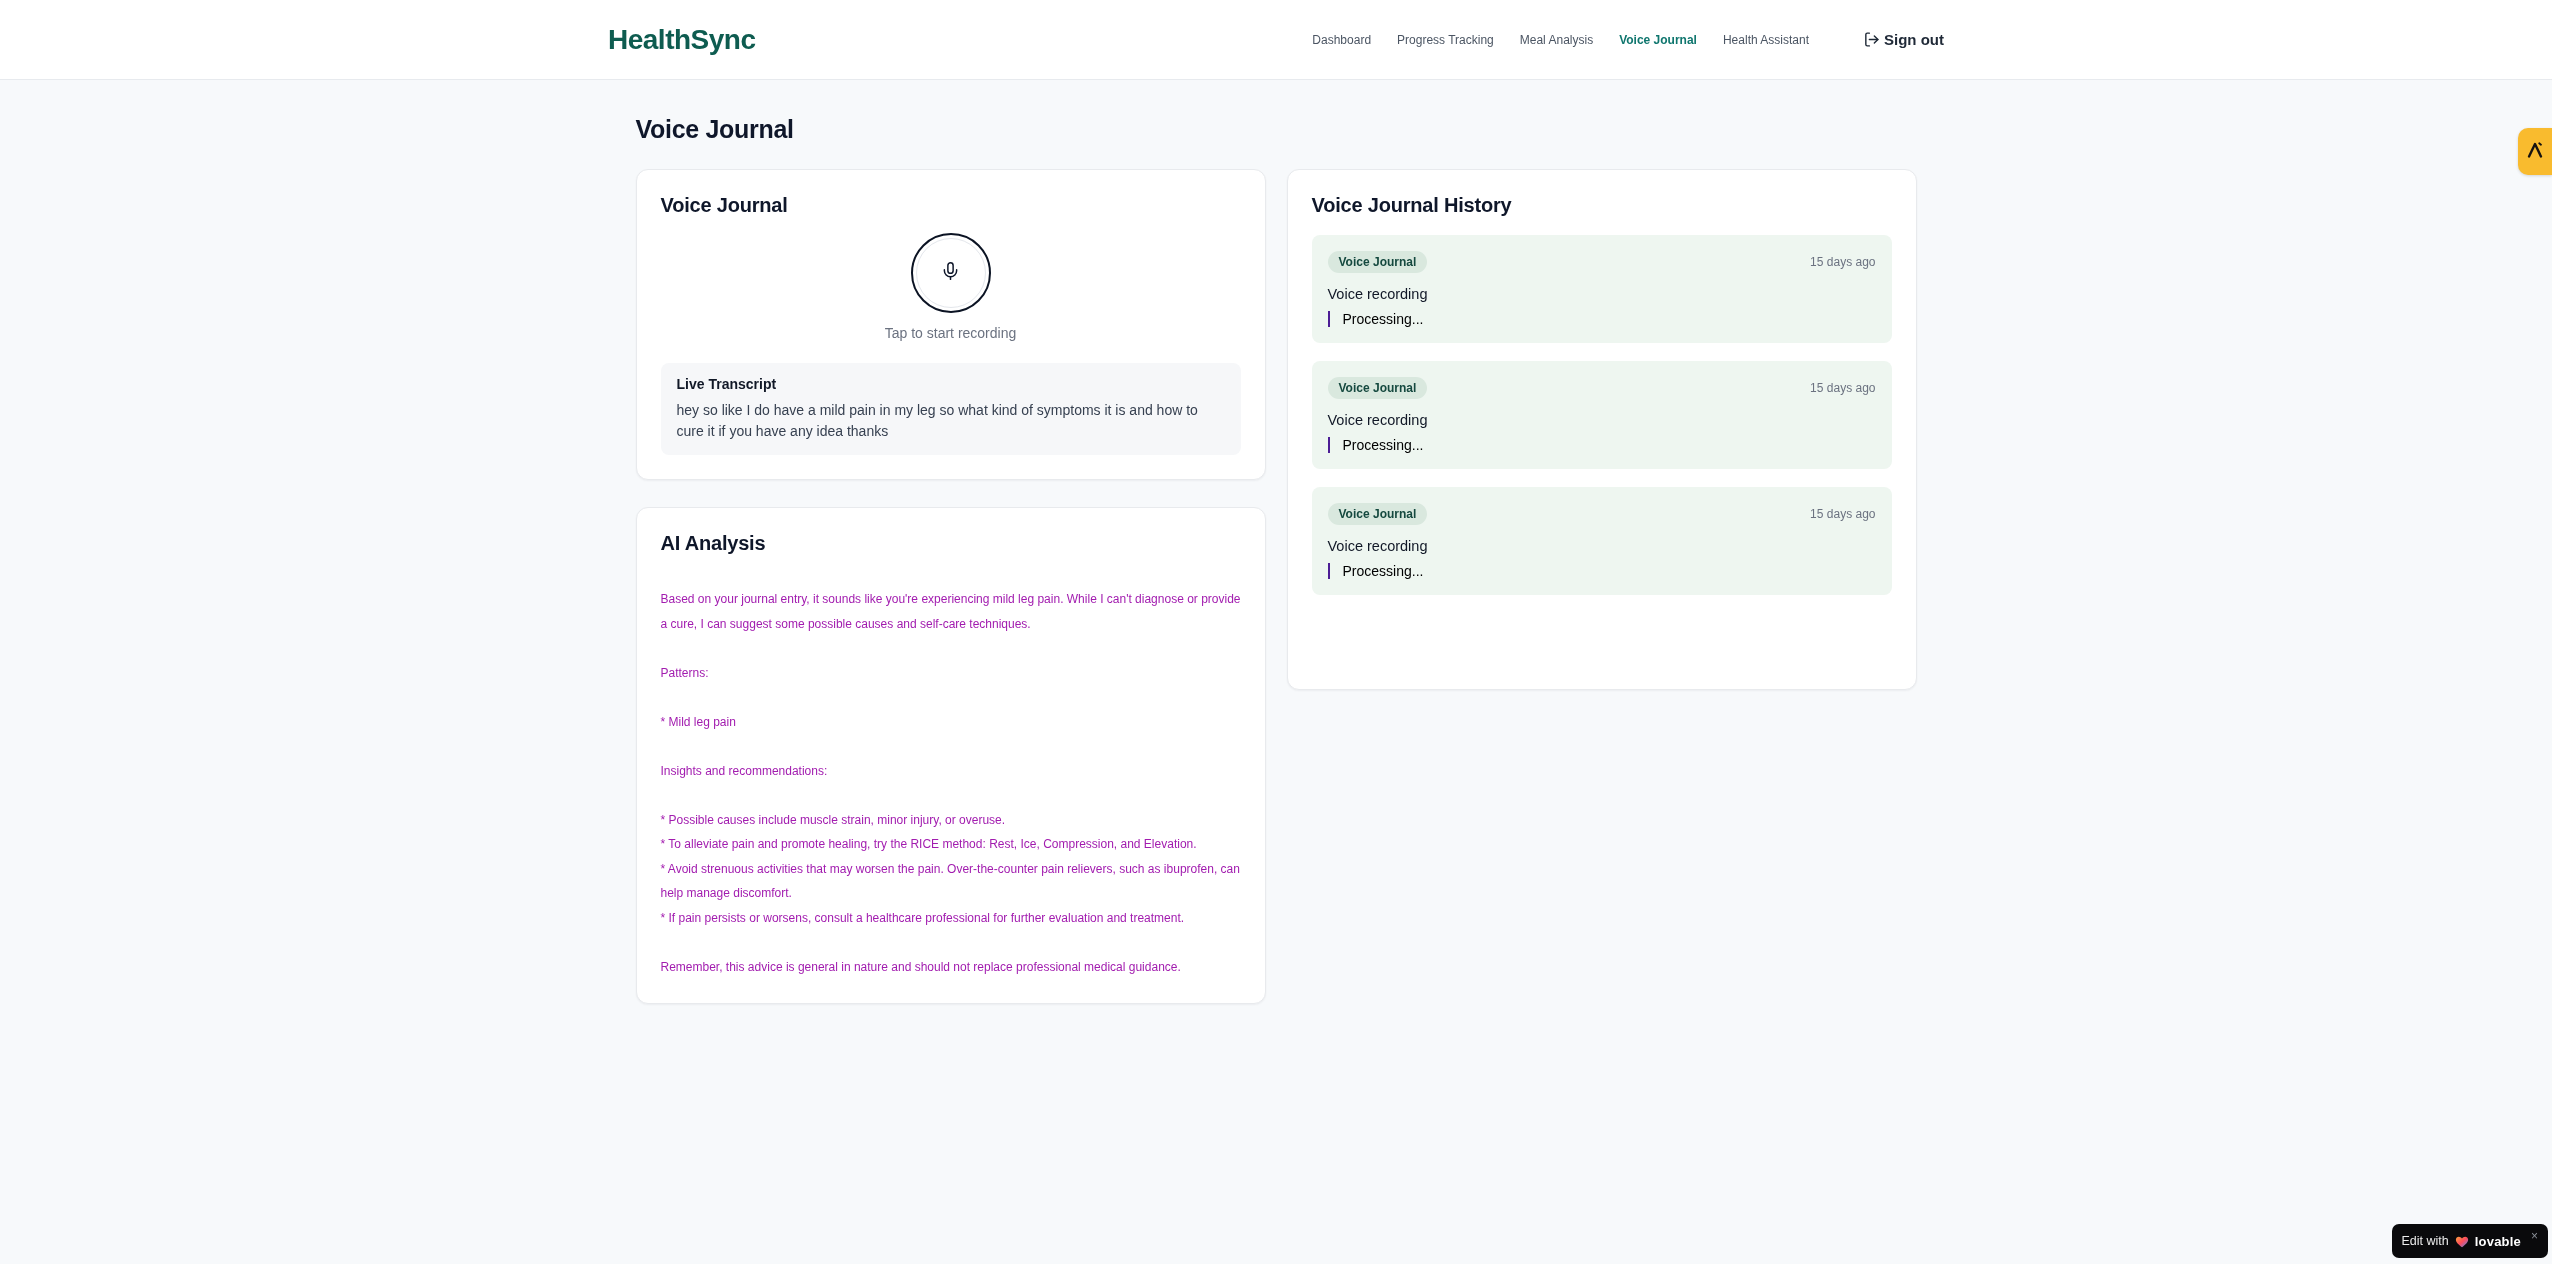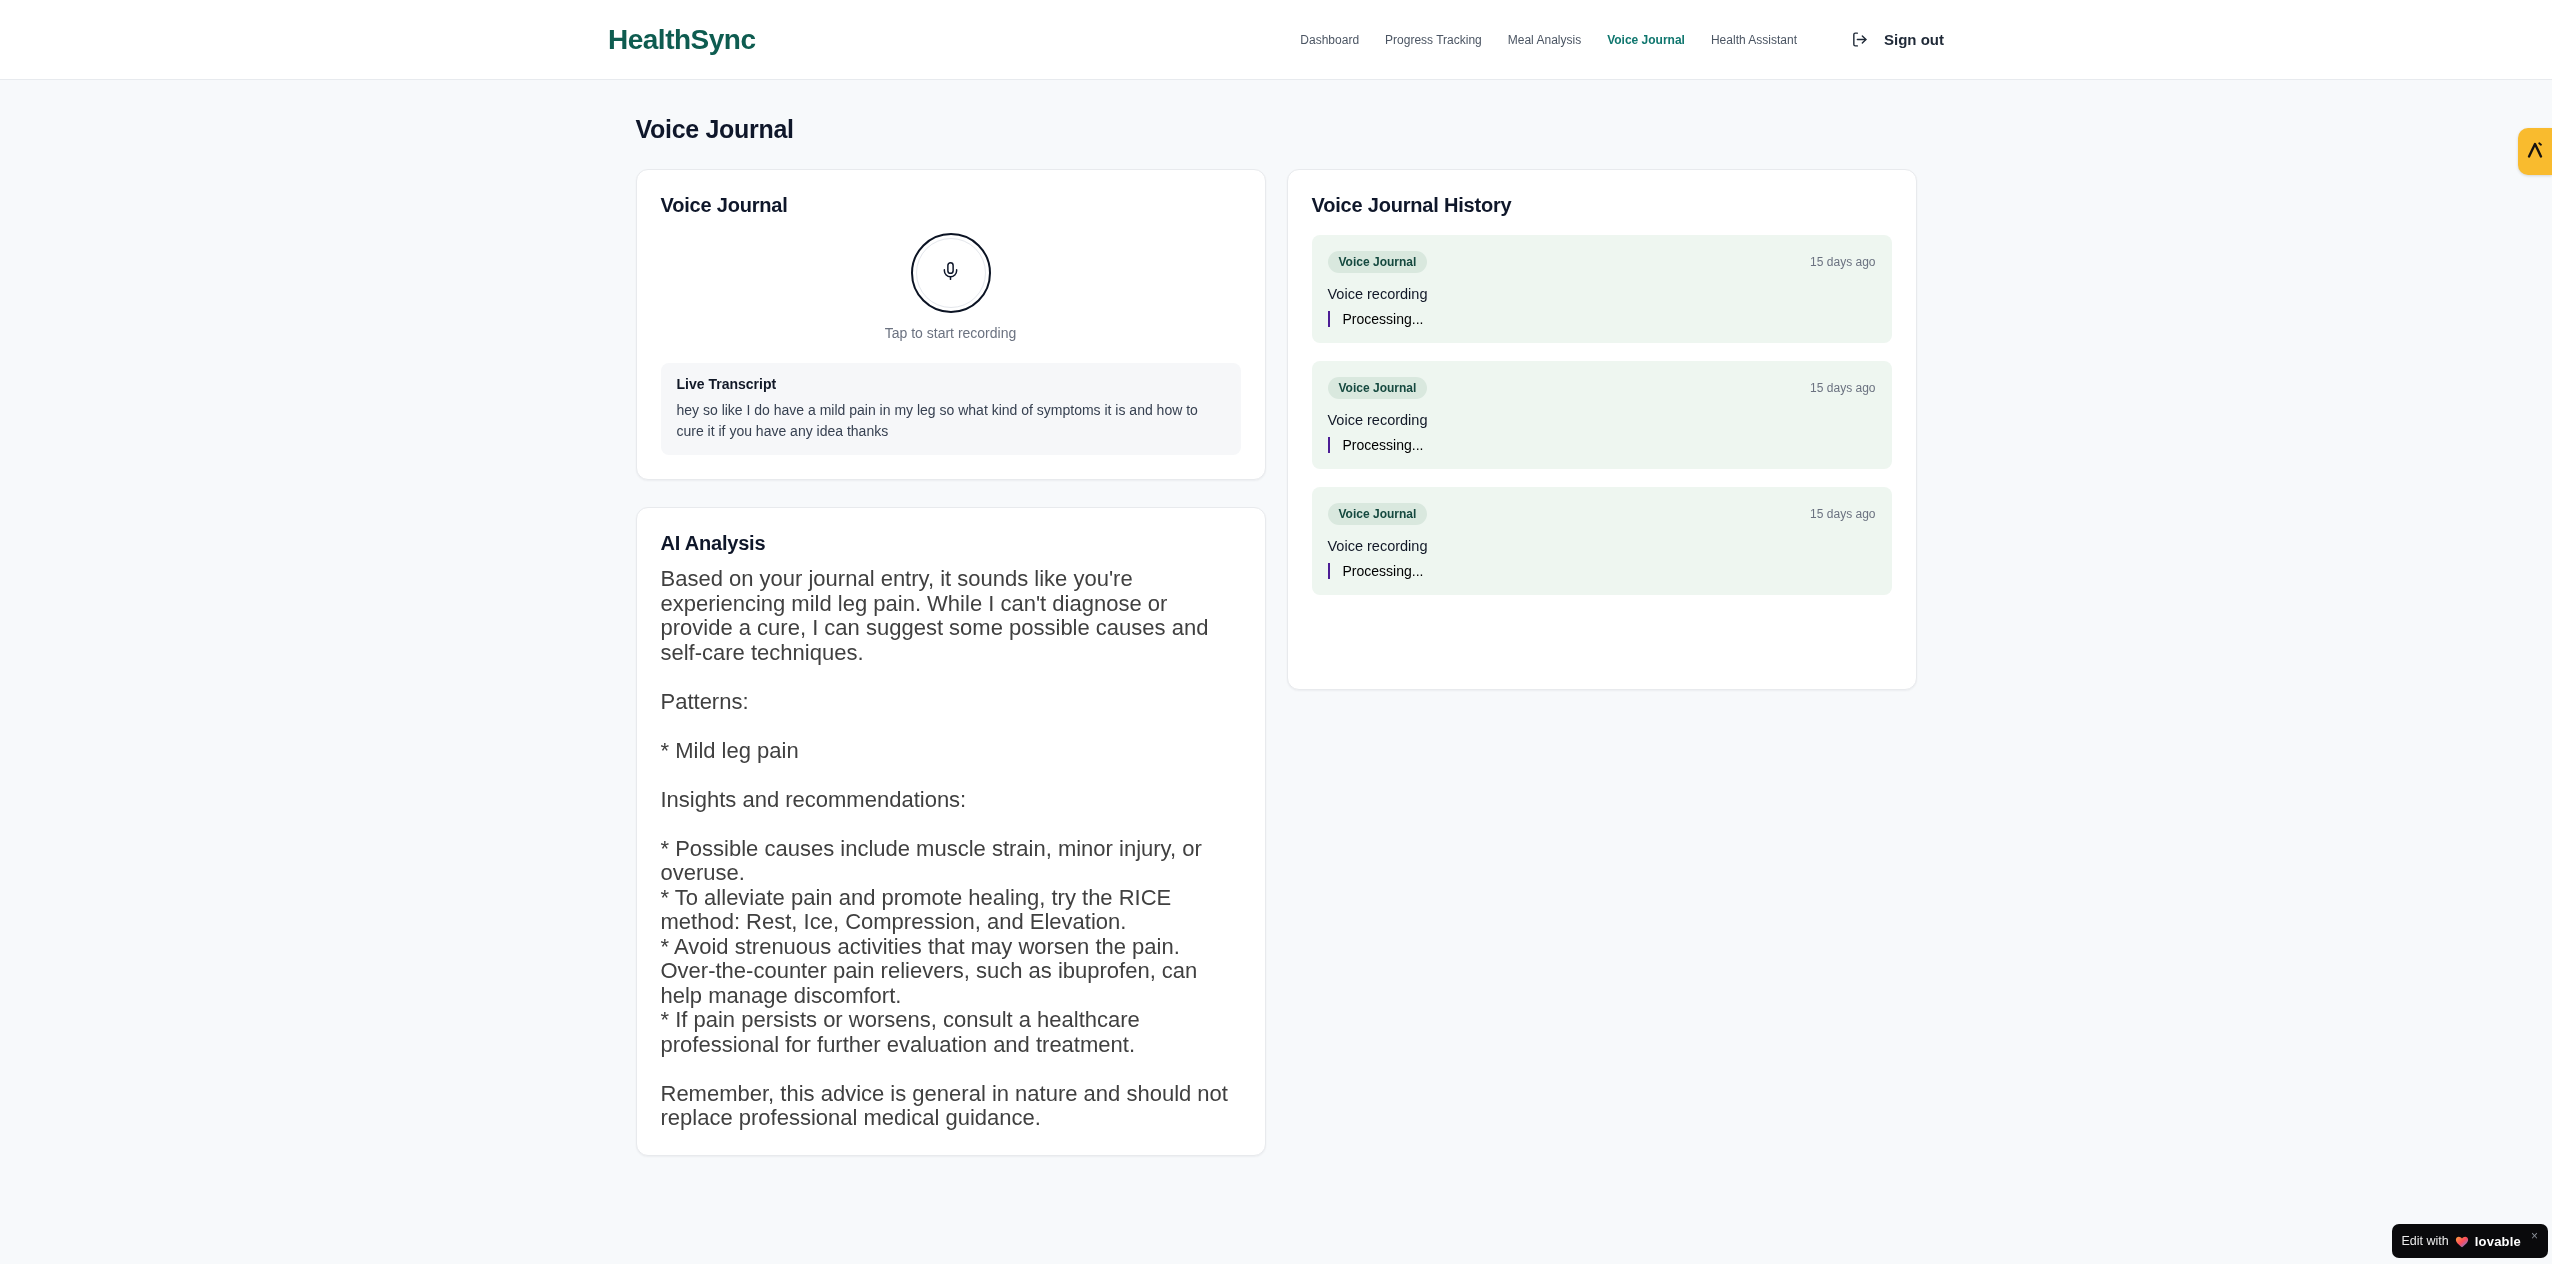--- a/index.html
+++ b/index.html
@@ -26,21 +26,21 @@
   .logo {
     font-size:28px; font-weight:bold; color:#0e5c50;
     letter-spacing:-0.5px; cursor:pointer;
   }
   .nav { display:flex; align-items:center; gap:26px; }
   .nav a {
     text-decoration:none; font-size:12px; color:#4b5563; cursor:pointer;
   }
   .nav a.active { color:#0f766e; font-weight:600; }
   .signout {
-    display:flex; align-items:center; gap:16px; margin-left:28px;
+    display:flex; align-items:center; gap:4px; margin-left:28px;
     font-size:15px; font-weight:600; color:#1f2937; cursor:pointer;
   }
   .signout svg { display:block; }
 
   
   .main { width:1281px; margin:0 auto; padding-top:35px; }
   .page-title { font-size:25px; font-weight:bold; color:#0f172a; margin-bottom:25px; letter-spacing:-0.3px; }
   .grid { display:grid; grid-template-columns:630px 630px; gap:27px 21px; align-items:start; }
 
   .card {
@@ -67,21 +67,21 @@
   .mic-hint { margin-top:12px; font-size:14px; color:#6b7280; }
   .transcript-box {
     margin-top:22px; background:#f6f7f9; border-radius:8px;
     padding:13px 16px; text-align:left;
   }
   .transcript-box h3 { font-size:14px; font-weight:600; color:#111827; margin-bottom:8px; }
   .transcript-box p { font-size:14px; color:#374151; line-height:21px; }
 
   
   .analysis-body {
-    margin-top:12px; font-size:22px; color:#404040;
+    margin-top:32px; font-size:12px; color:#a21caf;
     line-height:24.5px; white-space:pre-wrap;
   }
 
   
   .history-card { min-height:521px; }
   .history-item {
     background:#eef6f0; border-radius:8px; padding:16px;
     margin-top:18px; cursor:pointer;
   }
   .history-item-top { display:flex; align-items:center; justify-content:space-between; }

